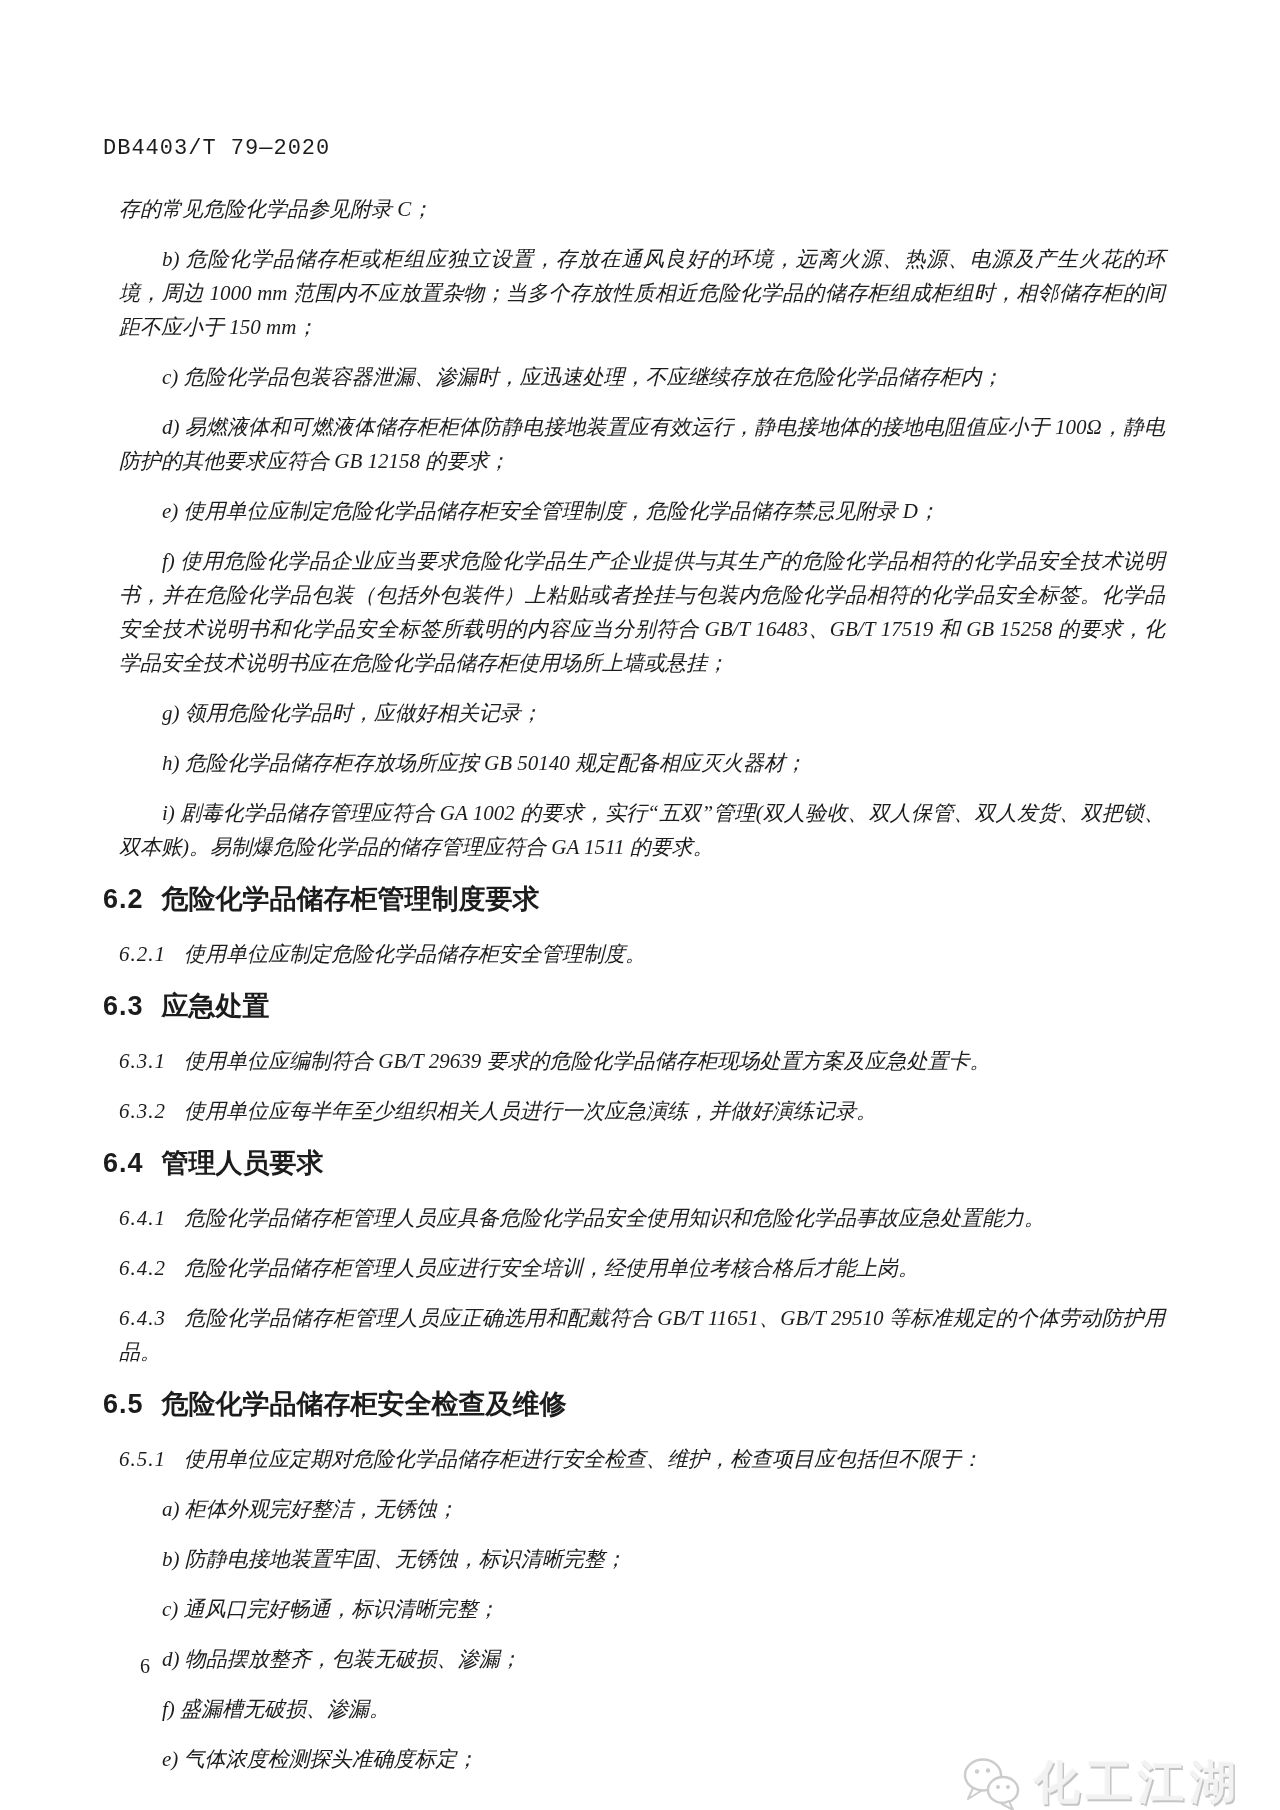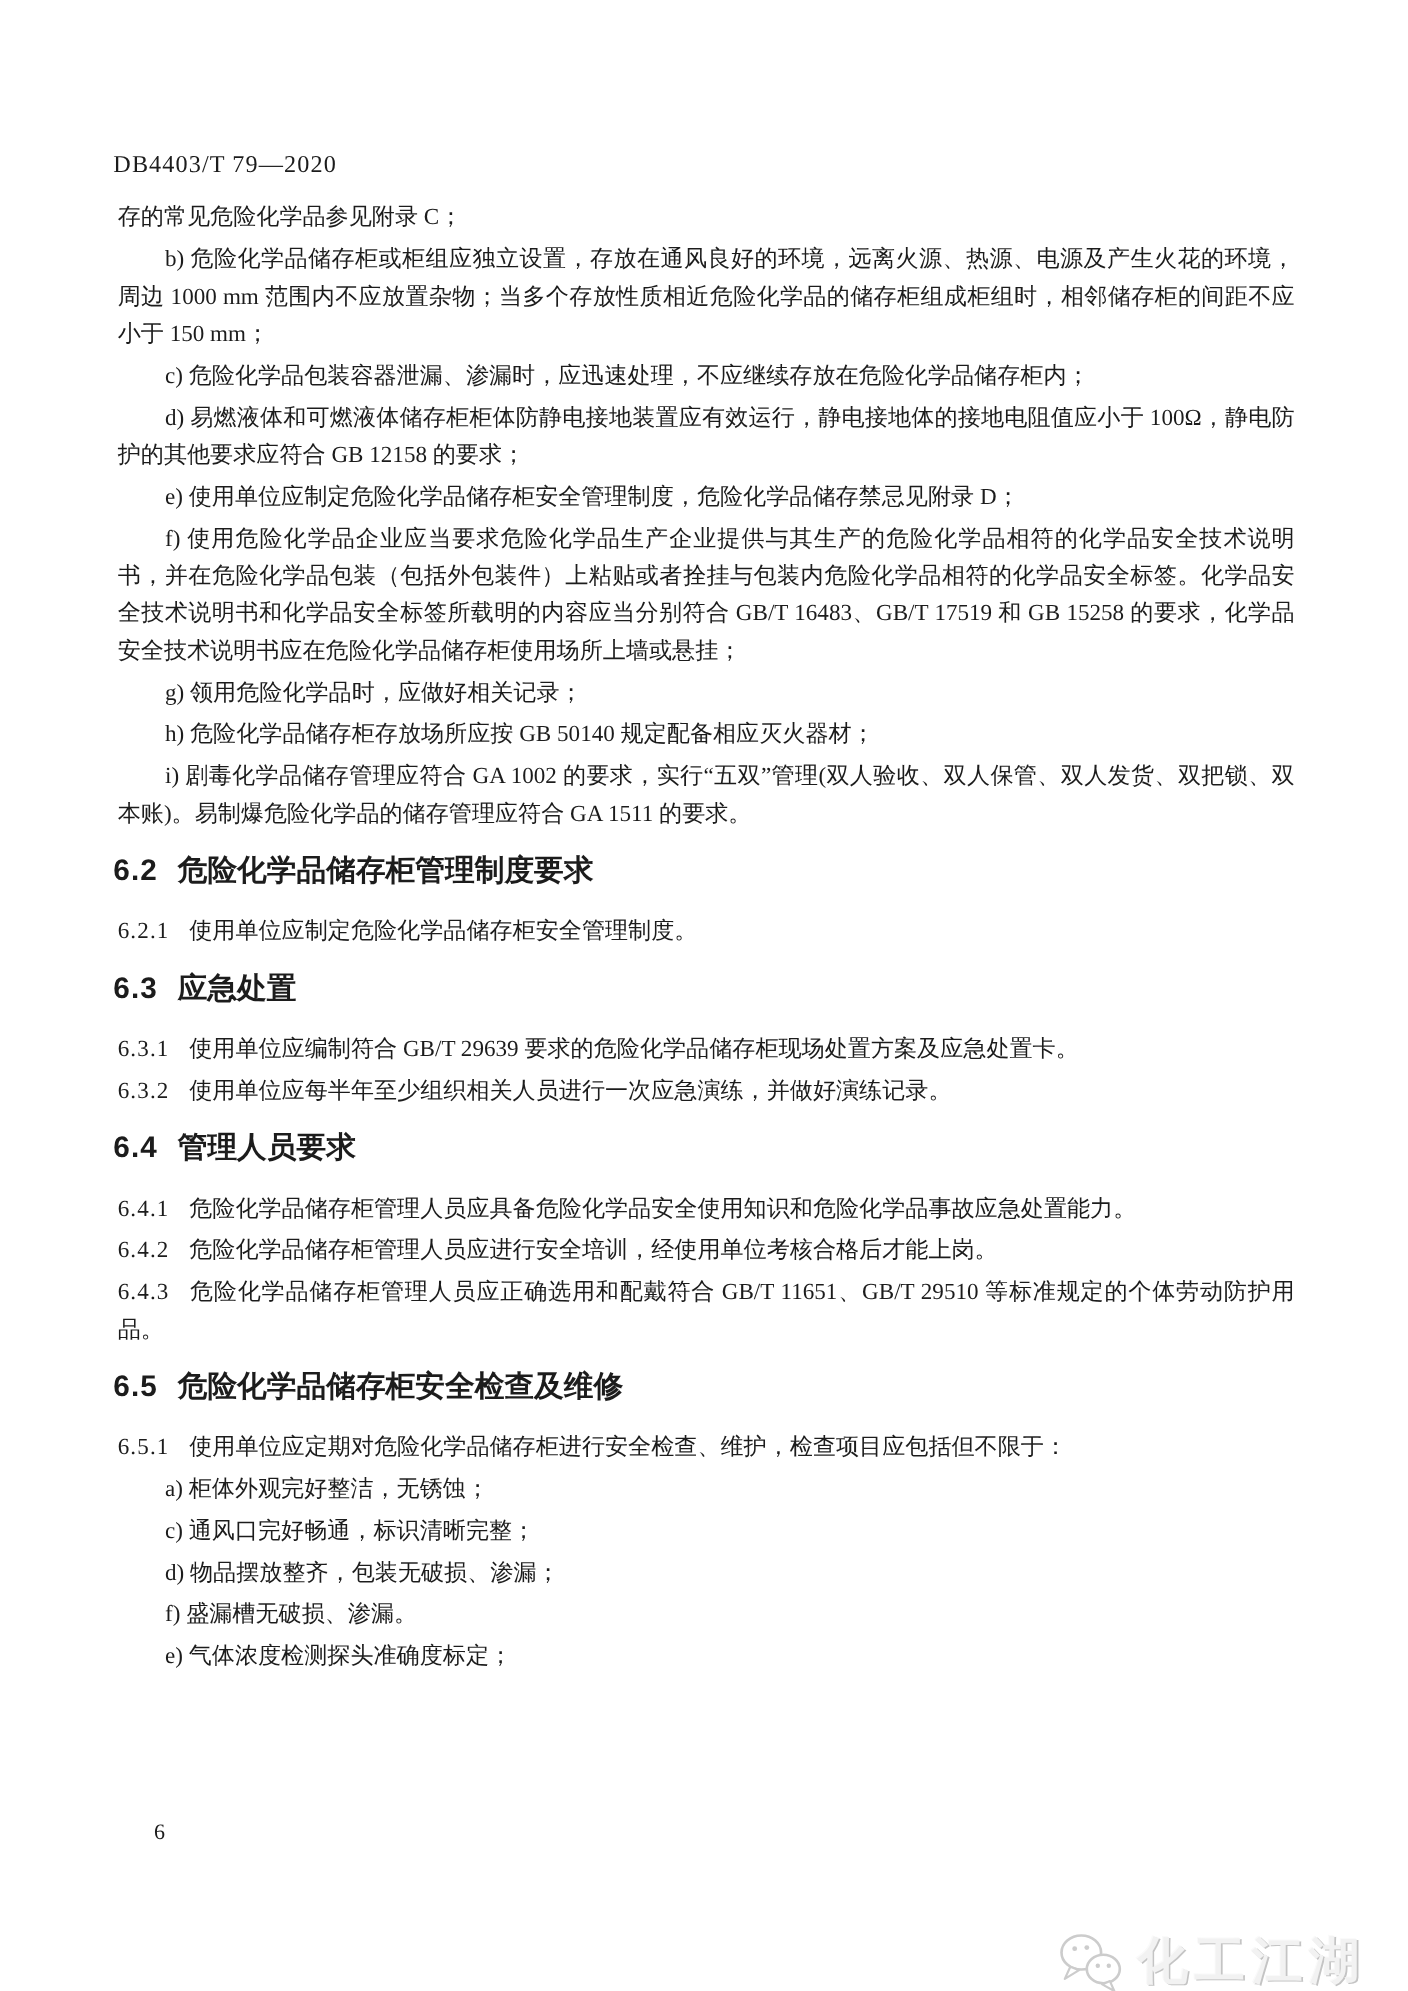--- a/index.html
+++ b/index.html
@@ -8,27 +8,27 @@
     background:#ffffff;
     font-family:"Liberation Serif","DejaVu Serif",serif;
     color:#1c1c1c;
     position:relative;
     overflow:hidden;
   }
   .page{position:absolute;inset:0;background:#fff;}
   .doc-header{
     position:absolute;top:136px;left:103px;
     font-size:22px;letter-spacing:1px;
-    font-family:Liberation Serif, serif;
+    font-family:Liberation Mono, monospace;
   }
   .body-text{
     position:absolute;top:176px;left:103px;width:1078px;
     font-size:21px;line-height:34px;text-align:justify;
   }
-  .body-text p{margin:4px;}
+  .body-text p{margin:16px;font-style:italic;}
   p.item{text-indent:43px;}
   p.cont{text-indent:0;}
   p.subitem{text-indent:43px;}
   h3.section-heading{
     font-family:"Liberation Sans","DejaVu Sans",sans-serif;
     font-size:27px;font-weight:bold;line-height:34px;
     margin:18px 0 21px 0;
   }
   h3.section-heading .snum{margin-right:18px;letter-spacing:1px;}
   p.clause .cnum{margin-right:18px;letter-spacing:1px;}
@@ -101,20 +101,21 @@
       <span class="cnum">6.4.3</span><span>危险化学品储存柜管理人员应正确选用和配戴符合 GB/T 11651、GB/T 29510 等标准规定的个体劳动防护用品。</span>
     </p>
 
     <h3 class="section-heading">
       <span class="snum">6.5</span><span>危险化学品储存柜安全检查及维修</span>
     </h3>
     <p class="clause">
       <span class="cnum">6.5.1</span><span>使用单位应定期对危险化学品储存柜进行安全检查、维护，检查项目应包括但不限于：</span>
     </p>
     <p class="subitem">a) 柜体外观完好整洁，无锈蚀；</p>
+    <p class="subitem">b) 防静电接地装置牢固、无锈蚀，标识清晰完整；</p>
     <p class="subitem">c) 通风口完好畅通，标识清晰完整；</p>
     <p class="subitem">d) 物品摆放整齐，包装无破损、渗漏；</p>
     <p class="subitem">f) 盛漏槽无破损、渗漏。</p>
     <p class="subitem">e) 气体浓度检测探头准确度标定；</p>
 
   </div>
 
   <div class="page-number">6</div>
 
   <div class="watermark">

